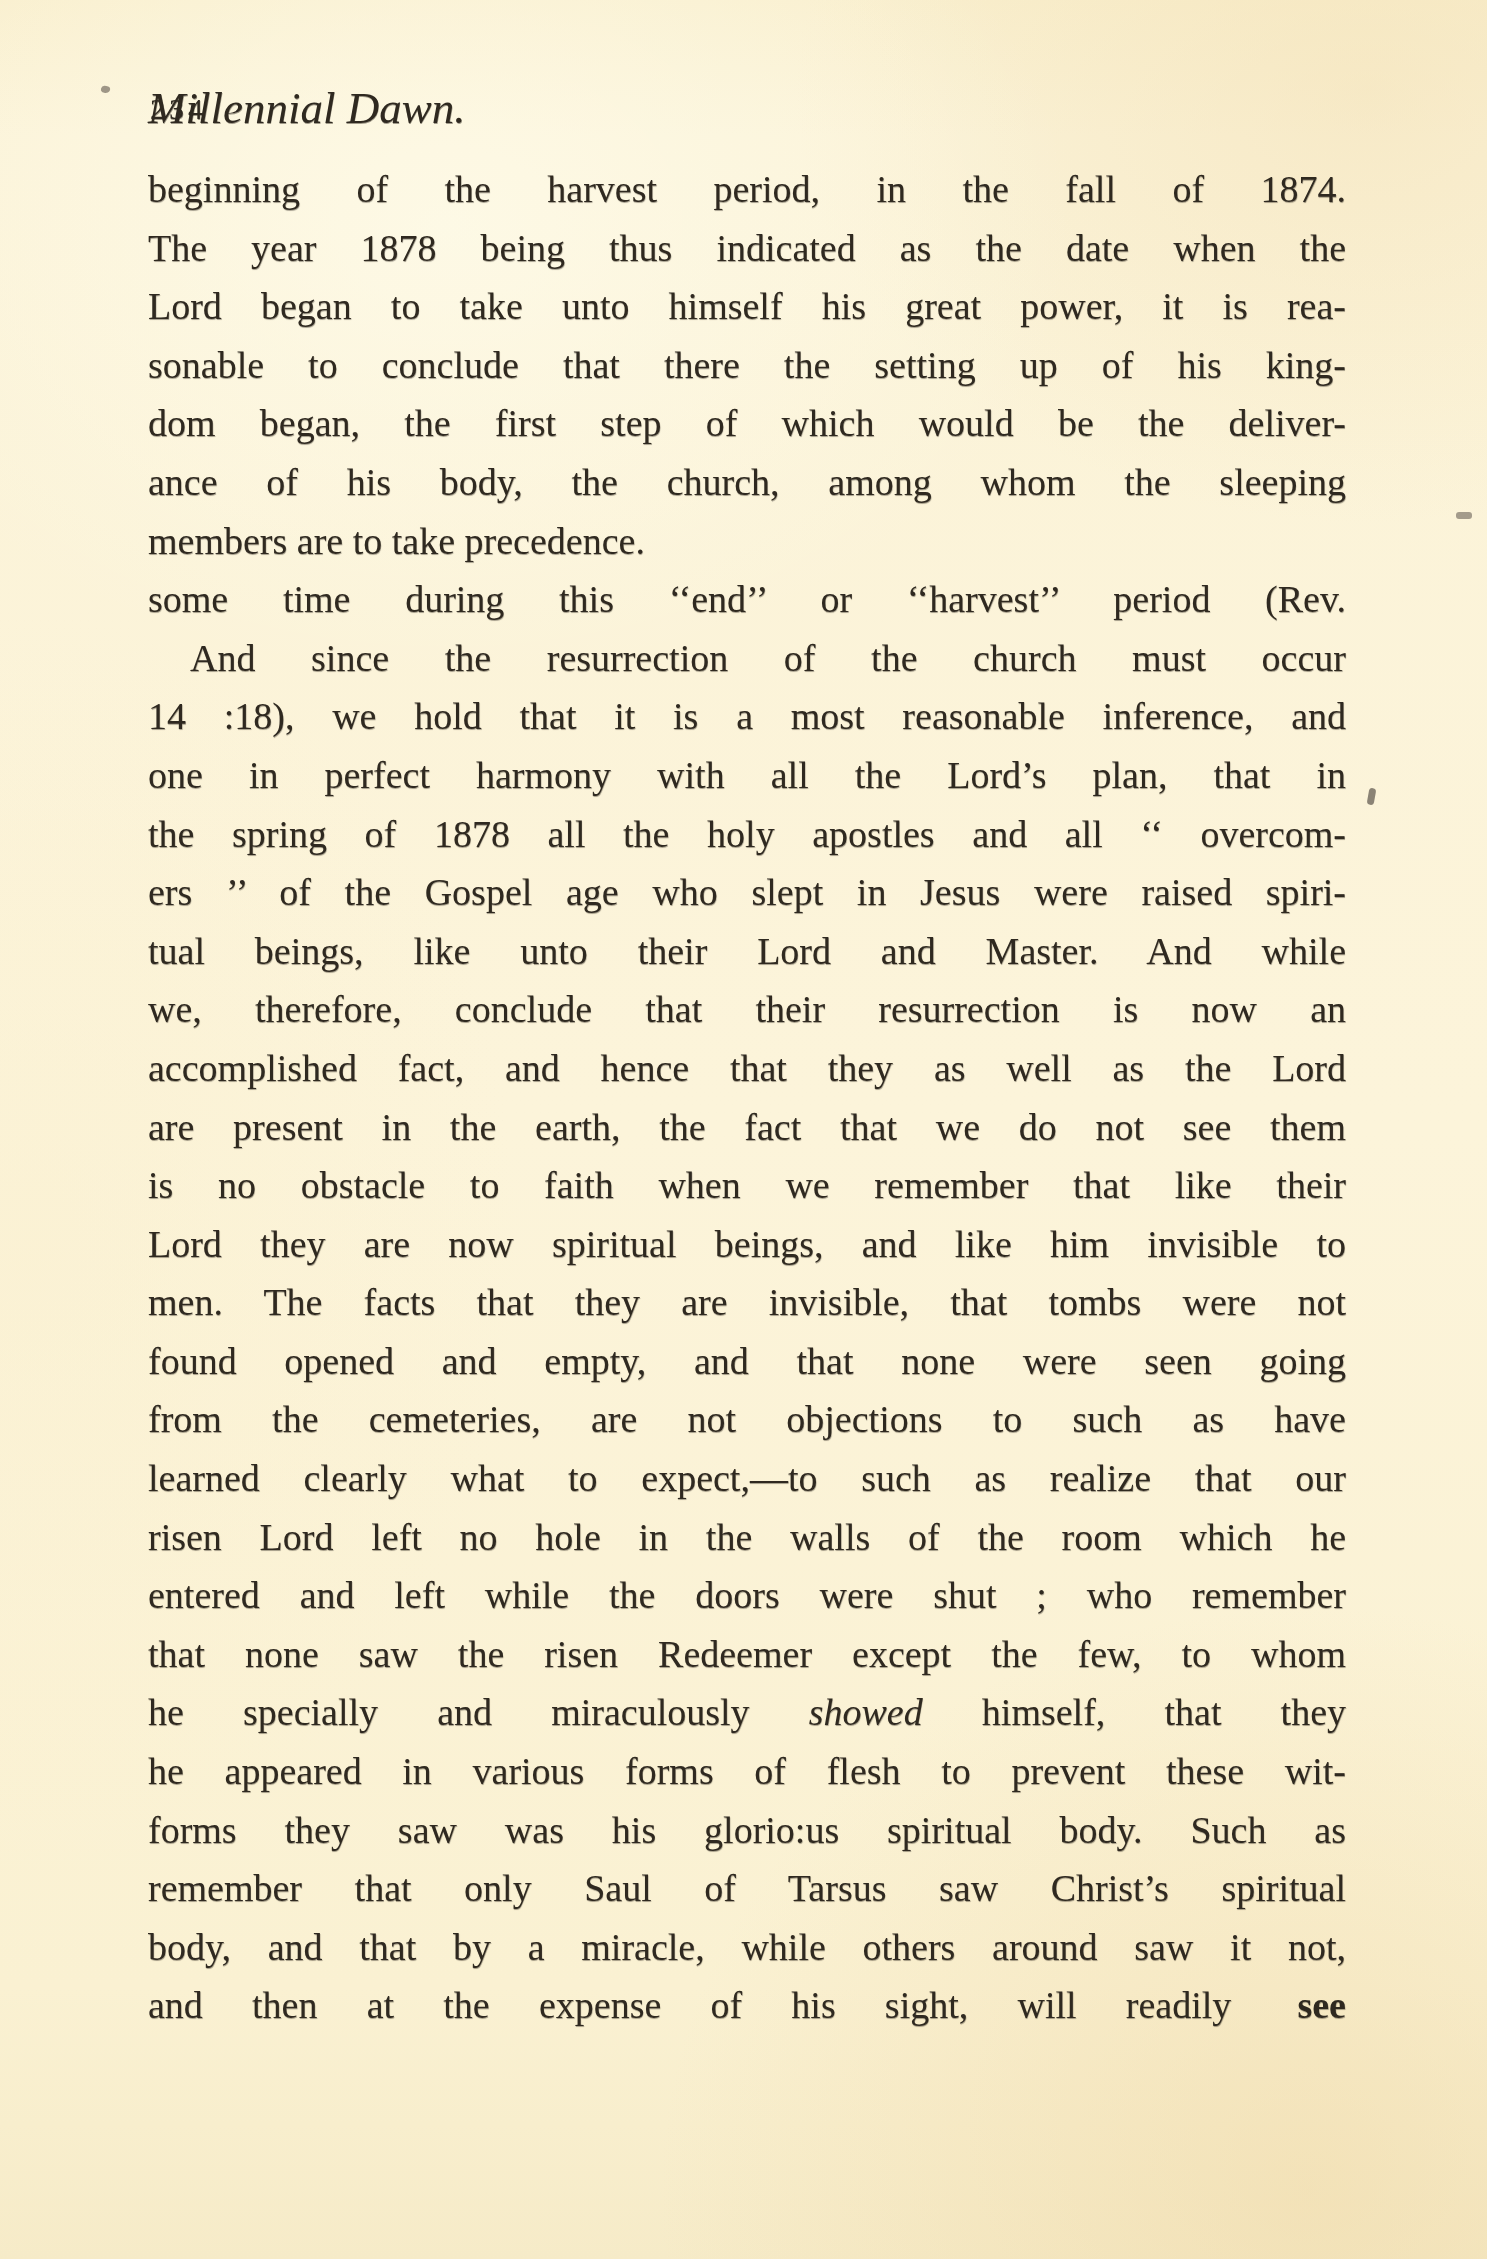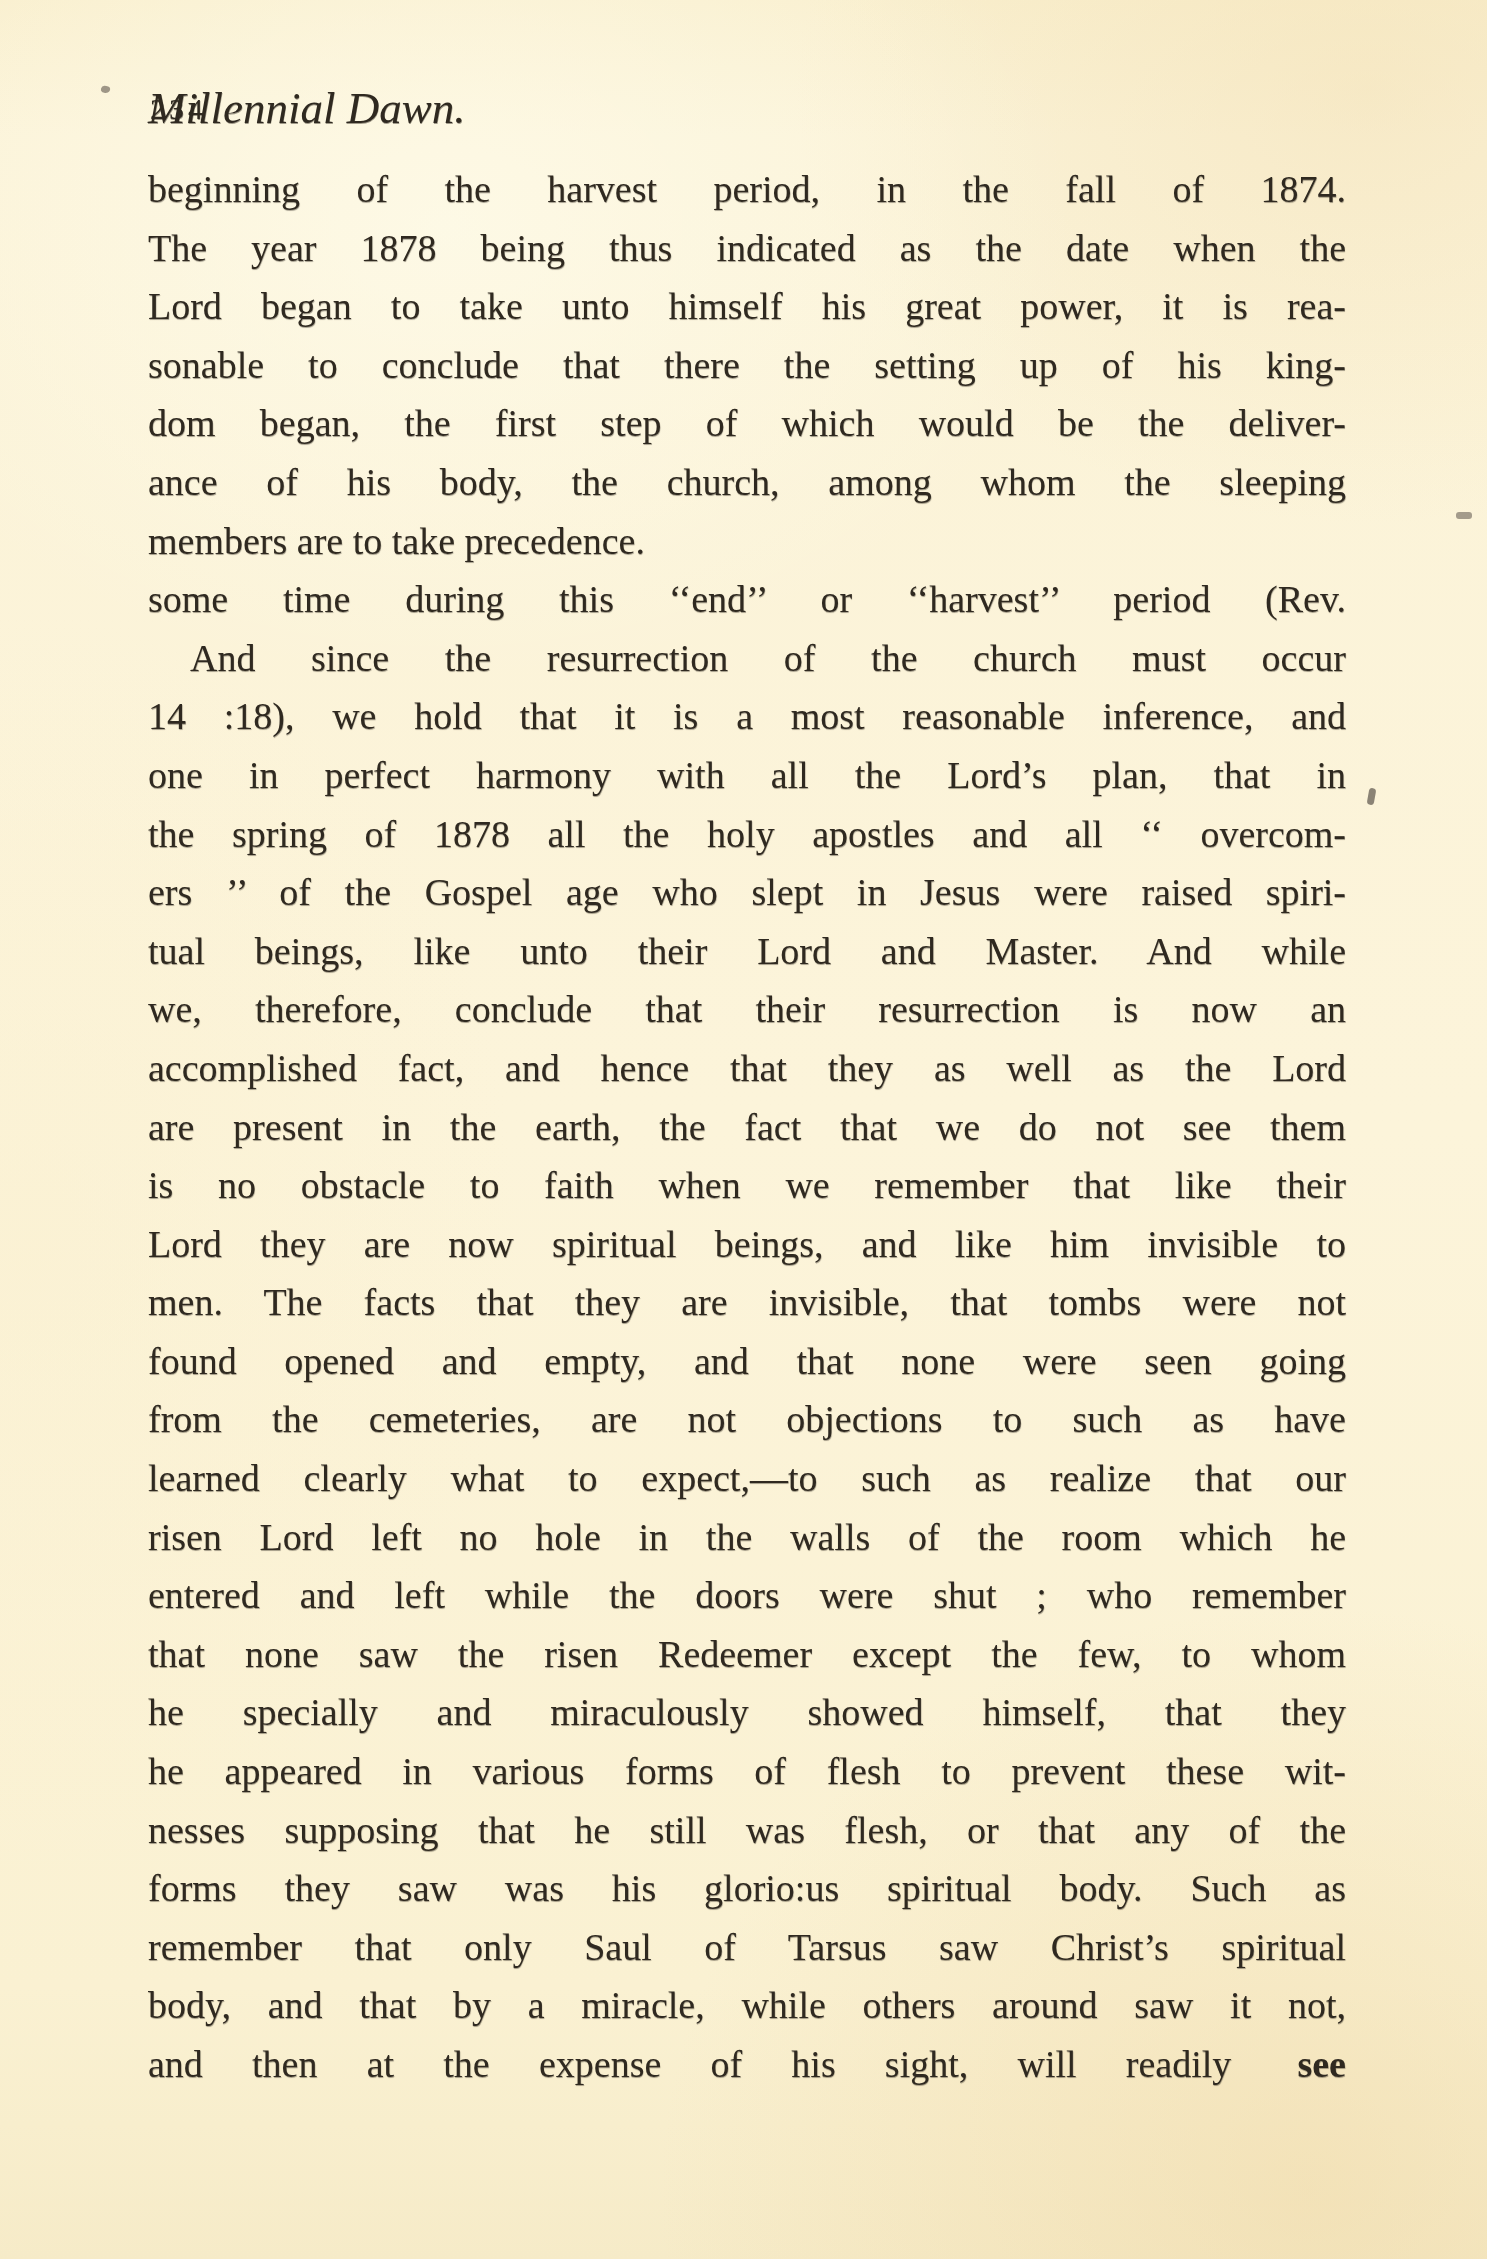--- a/index.html
+++ b/index.html
@@ -32,21 +32,21 @@
   .line{
     height:58.6px;line-height:58.6px;
     font-size:38px;
     text-align:justify;
     -moz-text-align-last:justify;
     text-align-last:justify;
     text-shadow:0.4px 0.5px 0.7px rgba(47,41,32,0.42);
   }
   .line.flush{text-align-last:left;-moz-text-align-last:left;}
   .line.ind{text-indent:42px;}
-  .it{}
+  .it{font-style:italic;}
   .bd{font-weight:bold;margin-left:17px;}
   .speck{position:absolute;background:#8d8577;}
   .speck-dot{left:101px;top:86px;width:9px;height:7px;border-radius:50% 40% 55% 45%;transform:rotate(15deg);opacity:.85;}
   .speck-dash{left:1456px;top:512px;width:16px;height:7px;border-radius:3px;opacity:.8;}
   .speck-comma{left:1368px;top:788px;width:7px;height:17px;border-radius:4px;background:#6e675b;transform:rotate(10deg);opacity:.8;}
 </style>
 </head>
 <body>
 
 <div class="page">
@@ -78,21 +78,20 @@
       <div class="line"><span>Lord they are now spiritual beings, and like him invisible to</span></div>
       <div class="line"><span>men.  The facts that they are invisible, that tombs were not</span></div>
       <div class="line"><span>found opened and empty, and that none were seen going</span></div>
       <div class="line"><span>from the cemeteries, are not objections to such as have</span></div>
       <div class="line"><span>learned clearly what to expect,—to such as realize that our</span></div>
       <div class="line"><span>risen Lord left no hole in the walls of the room which he</span></div>
       <div class="line"><span>entered and left while the doors were shut ; who remember</span></div>
       <div class="line"><span>that none saw the risen Redeemer except the few, to whom</span></div>
       <div class="line"><span>he specially and miraculously </span><span class="it">showed</span><span> himself, that they</span></div>
       <div class="line"><span>he appeared in various forms of flesh to prevent these wit-</span></div>
-      <div class="line"><span>nesses supposing that he still was flesh, or that any of the</span></div>
       <div class="line"><span>forms they saw was his glorio:us spiritual body.  Such as</span></div>
       <div class="line"><span>remember that only Saul of Tarsus saw Christ’s spiritual</span></div>
       <div class="line"><span>body, and that by a miracle, while others around saw it not,</span></div>
       <div class="line"><span>and then at the expense of his sight, will readily </span><span class="bd">see</span></div>
     </div>
 
   <div class="speck speck-dot"></div>
   <div class="speck speck-dash"></div>
   <div class="speck speck-comma"></div>
 

